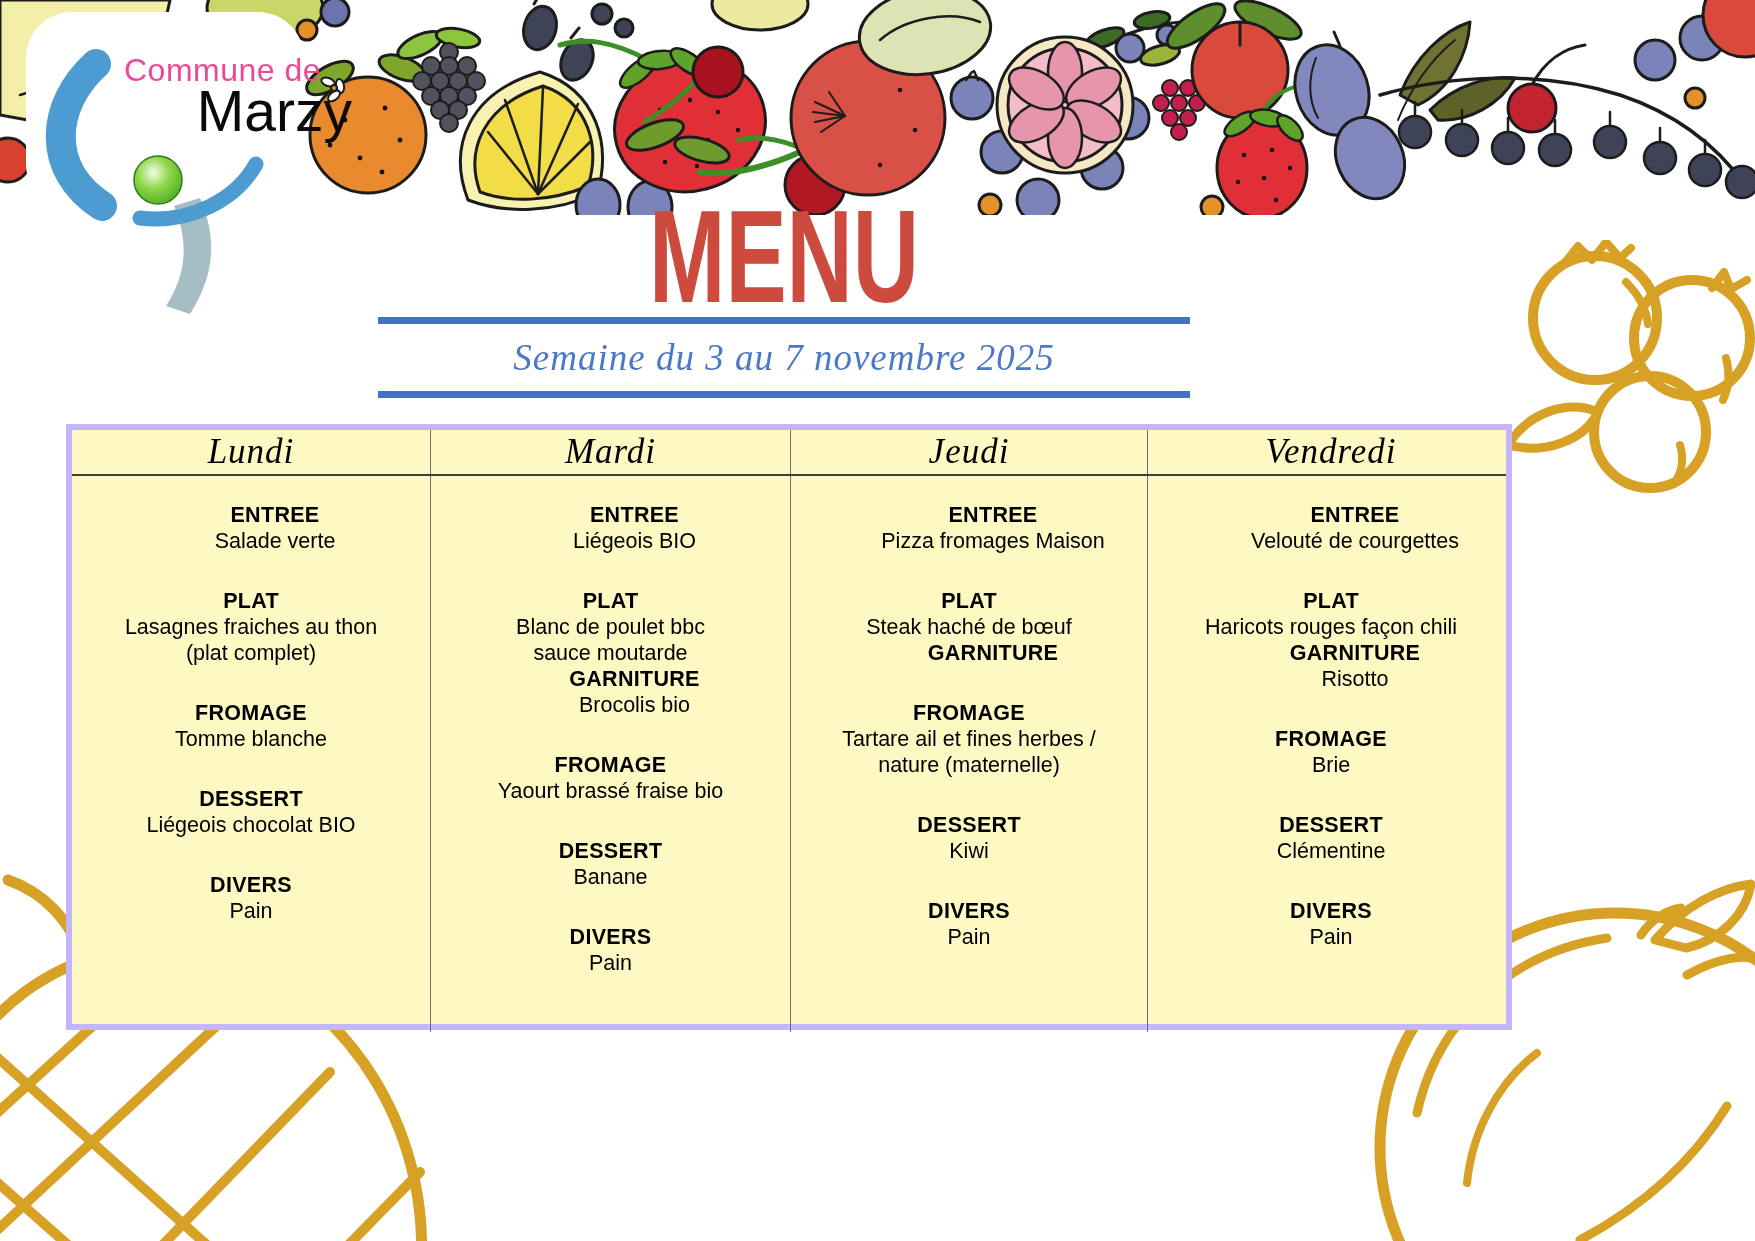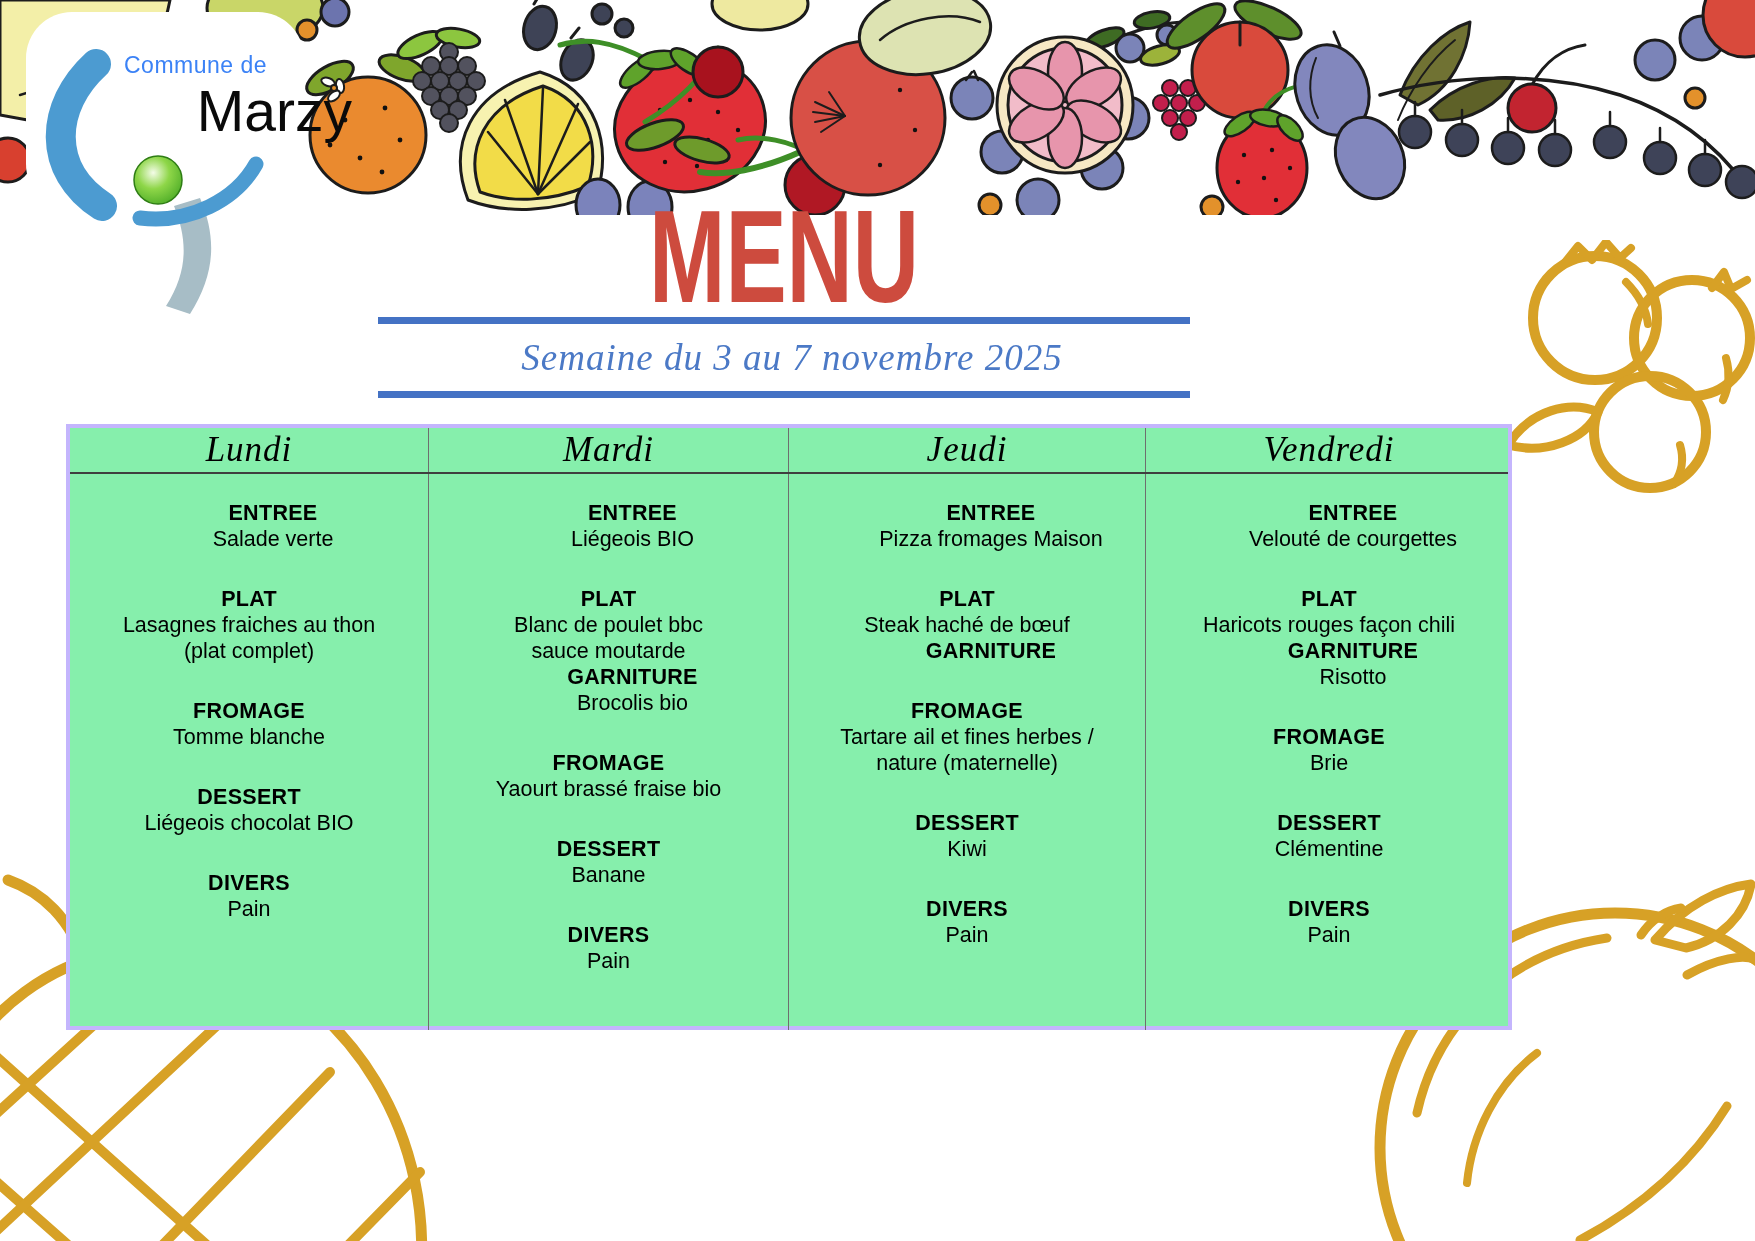--- a/index.html
+++ b/index.html
@@ -5,39 +5,39 @@
   html,body{margin:0;padding:0;background:#fff;}
   .page{position:relative;width:1755px;height:1241px;background:#fff;overflow:hidden;
         font-family:"Liberation Sans", sans-serif;color:#000;}
   svg{display:block;}
   .decor{position:absolute;z-index:1;}
 
   
   .logo-bubble{position:absolute;left:26px;top:12px;width:278px;height:198px;background:#fff;
                border-radius:46px;z-index:2;}
   .logo-mark{position:absolute;left:38px;top:48px;z-index:3;}
-  .logo-line1{position:absolute;left:98px;top:40px;width:220px;font-size:23px;color:#3b82f6;
+  .logo-line1{position:absolute;left:98px;top:40px;width:220px;font-size:32px;color:#ec4899;
               letter-spacing:.5px;z-index:4;}
   .logo-line2{position:absolute;left:96px;top:66px;width:230px;font-size:57px;color:#0a0a0a;
               letter-spacing:0px;z-index:4;text-align:right;}
 
   
   .title{position:absolute;left:378px;top:203px;width:812px;text-align:center;z-index:2;
          font-size:131px;line-height:108px;font-weight:bold;color:var(--red,#cd4b3e);
          transform:scaleX(.70);transform-origin:50% 50%;letter-spacing:0px;}
   .rule{position:absolute;left:378px;width:812px;height:7px;background:var(--blue,#4472c4);z-index:2;}
   .rule-top{top:317px;}
   .rule-bottom{top:391px;}
-  .subtitle{position:absolute;left:346px;top:330px;width:892px;text-align:center;z-index:2;
+  .subtitle{position:absolute;left:338px;top:330px;width:892px;text-align:center;z-index:2;
             font-family:cursive;font-style:italic;font-size:37px;line-height:56px;
             color:var(--blue-sub,#4b79c6);letter-spacing:1px;}
 
   
   .menu-table{position:absolute;left:66px;top:424px;width:1446px;height:606px;z-index:2;
-              background:#86efac;border:4px solid #c4b5fd;box-sizing:border-box;}
+              background:#fef9c3;border:6px solid #c4b5fd;box-sizing:border-box;}
   .thead,.tbody{display:grid;grid-template-columns:359px 360px 357px 366px;}
   .thead{border-bottom:2px solid #3f3f3f;height:44px;}
   .day-head{border-right:1px solid #6e6e6e;display:flex;align-items:center;justify-content:center;
             font-family:cursive;font-style:italic;font-size:35px;letter-spacing:1px;}
   .day-head:last-child{border-right:none;text-align:right;}
   .tbody{height:556px;}
   .day-col{border-right:1px solid #6e6e6e;text-align:center;padding-top:26px;box-sizing:border-box;
            font-size:21.5px;line-height:26px;}
   .day-col:last-child{border-right:none;}
   .section{margin-top:34px;}

